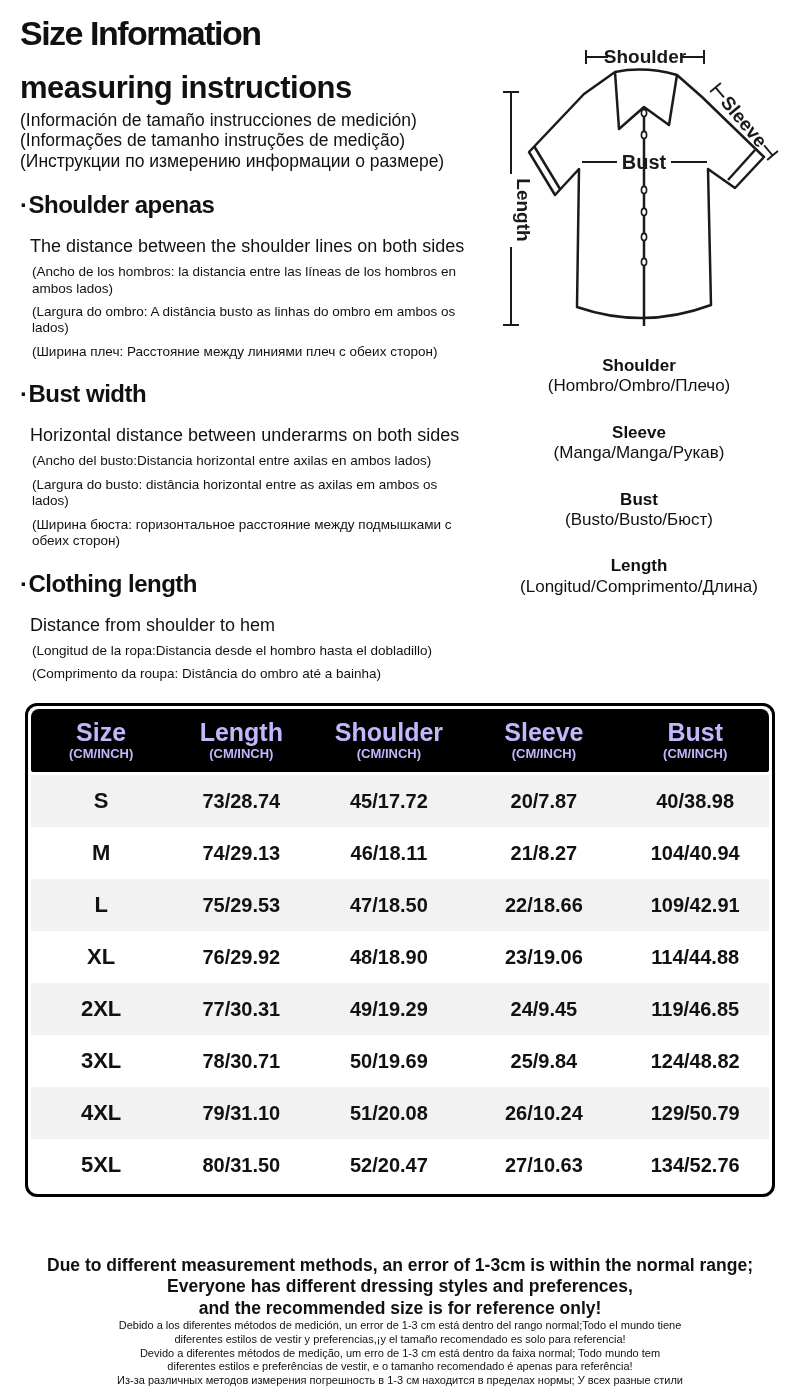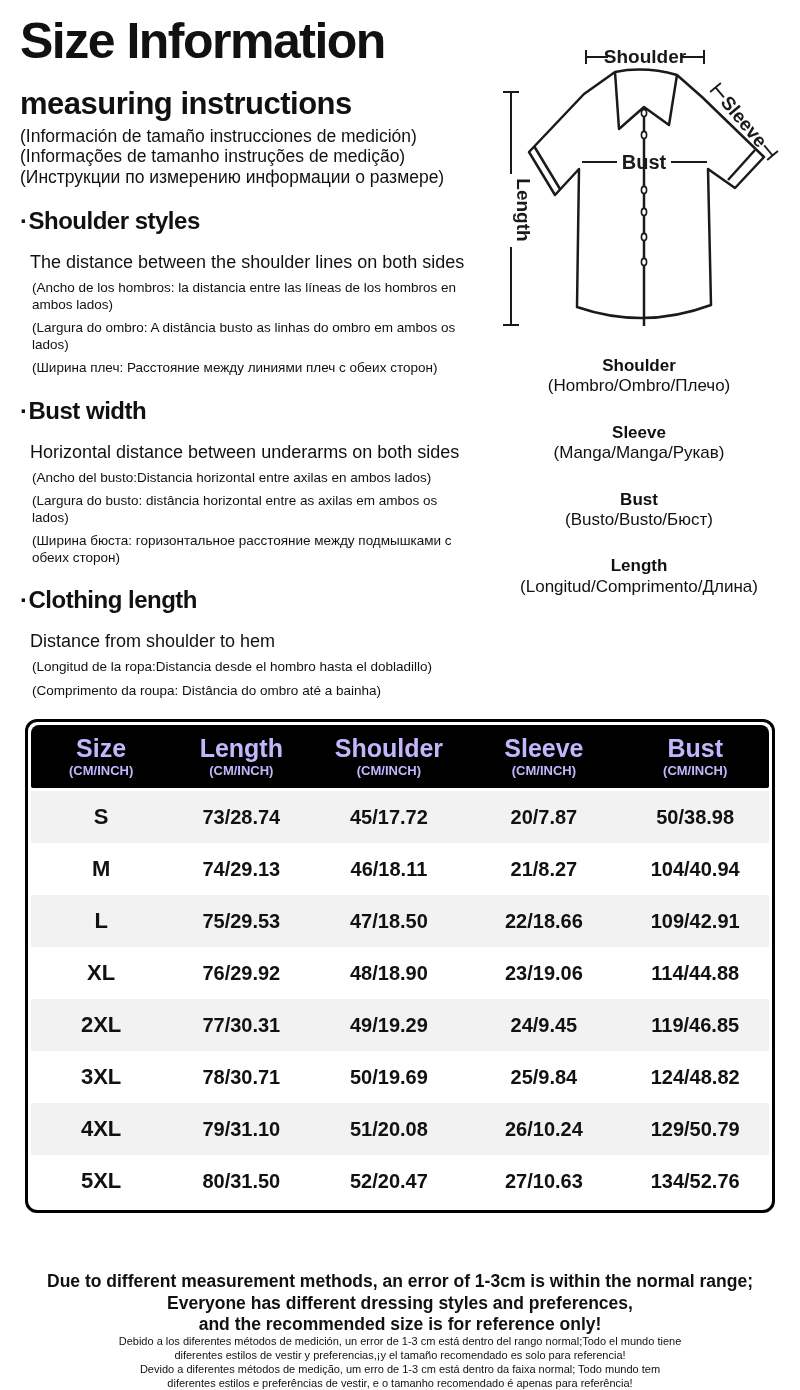--- a/index.html
+++ b/index.html
@@ -6,21 +6,21 @@
   html,body { margin:0; padding:0; background:#fff; }
   .page {
     position:relative; width:800px; height:1390px; overflow:hidden;
     background:#fff; color:#111;
     font-family:"Liberation Sans", sans-serif;
   }
   .top { display:flex; }
   .left-col { width:478px; box-sizing:border-box; padding:16px 0 0 20px; }
   .right-col { width:322px; box-sizing:border-box; padding-top:14px; text-align:center; }
 
-  .title { font-size:50px; font-weight:700; letter-spacing:-1.5px; line-height:1.02; }
+  .title { font-size:34px; font-weight:700; letter-spacing:-1.5px; line-height:1.02; }
   .subtitle { font-size:31px; font-weight:700; letter-spacing:-0.5px; margin-top:19px; }
   .subtitle-tr { font-size:17.5px; line-height:1.17; }
   .subtitle-tr-group { margin-top:4px; }
 
   .section { margin-top:20px; }
   .section-title { font-size:24px; font-weight:700; letter-spacing:-0.5px; }
   .section-title .bullet { margin-right:1px; }
   .section-desc { font-size:18px; margin:17px 0 0 10px; }
   .section-tr { font-size:13.5px; line-height:1.22; margin:7px 0 0 12px; max-width:432px; }
 
@@ -73,21 +73,21 @@
     <div class="left-col">
       <div class="title">Size Information</div>
       <div class="subtitle">measuring instructions</div>
       <div class="subtitle-tr-group">
         <div class="subtitle-tr">(Información de tamaño instrucciones de medición)</div>
         <div class="subtitle-tr">(Informações de tamanho instruções de medição)</div>
         <div class="subtitle-tr">(Инструкции по измерению информации о размере)</div>
       </div>
 
       <div class="section">
-        <div class="section-title"><span class="bullet">·</span><span>Shoulder styles</span></div>
+        <div class="section-title"><span class="bullet">·</span><span>Shoulder apenas</span></div>
         <div class="section-desc">The distance between the shoulder lines on both sides</div>
         <div class="section-tr">(Ancho de los hombros: la distancia entre las líneas de los hombros en ambos lados)</div>
         <div class="section-tr">(Largura do ombro: A distância busto as linhas do ombro em ambos os lados)</div>
         <div class="section-tr">(Ширина плеч: Расстояние между линиями плеч с обеих сторон)</div>
       </div>
 
       <div class="section">
         <div class="section-title"><span class="bullet">·</span><span>Bust width</span></div>
         <div class="section-desc">Horizontal distance between underarms on both sides</div>
         <div class="section-tr">(Ancho del busto:Distancia horizontal entre axilas en ambos lados)</div>
@@ -201,21 +201,21 @@
               <span class="th-unit">(CM/INCH)</span>
             </th>
         </tr>
       </thead>
       <tbody>
         <tr>
           <td class="size-cell">S</td>
           <td>73/28.74</td>
           <td>45/17.72</td>
           <td>20/7.87</td>
-          <td>50/38.98</td>
+          <td>40/38.98</td>
         </tr>
         <tr>
           <td class="size-cell">M</td>
           <td>74/29.13</td>
           <td>46/18.11</td>
           <td>21/8.27</td>
           <td>104/40.94</td>
         </tr>
         <tr>
           <td class="size-cell">L</td>

